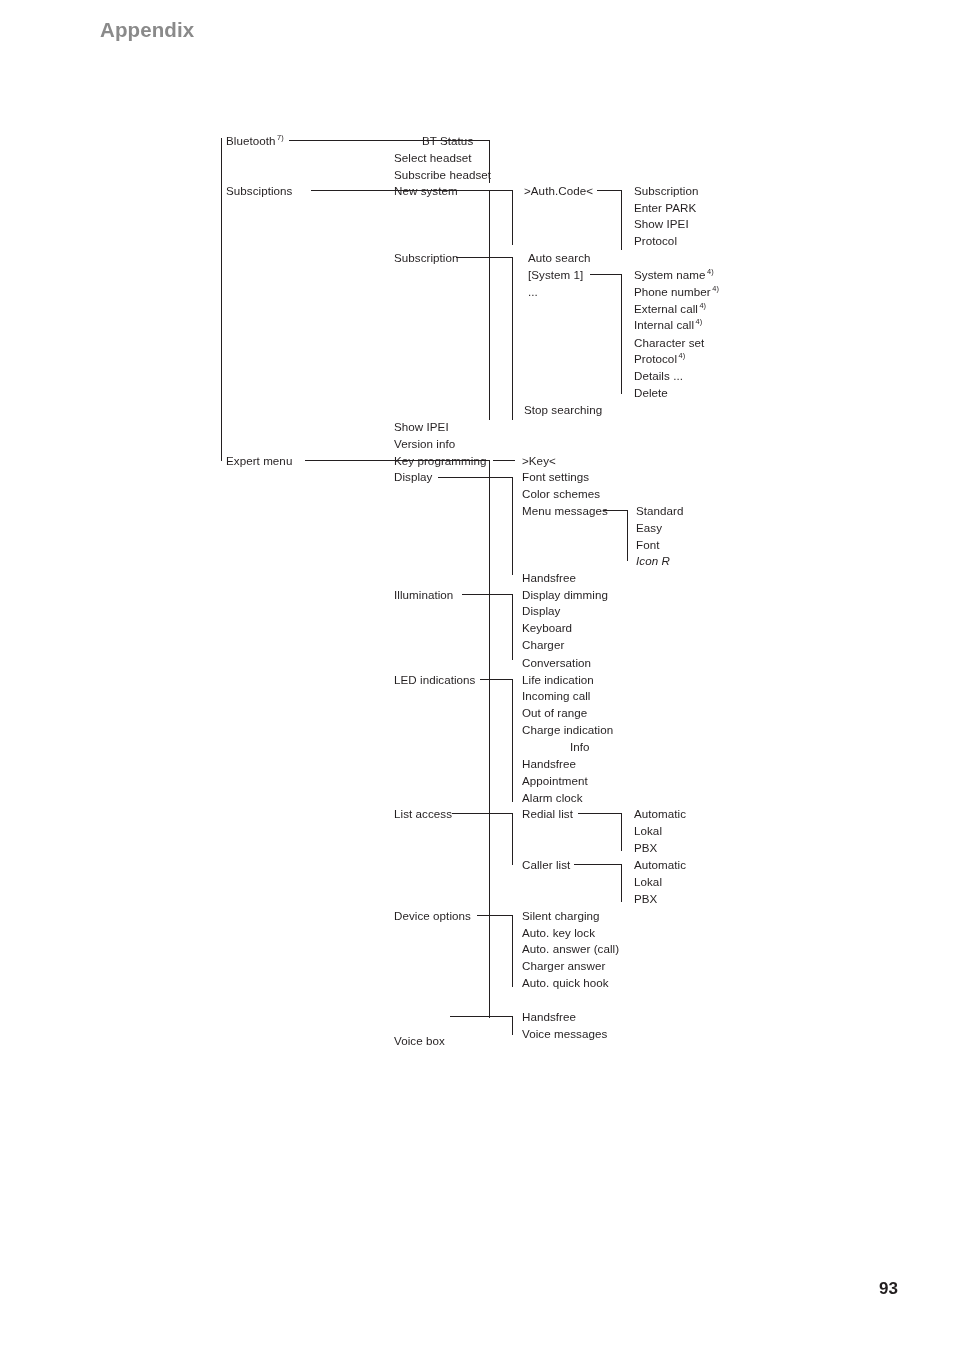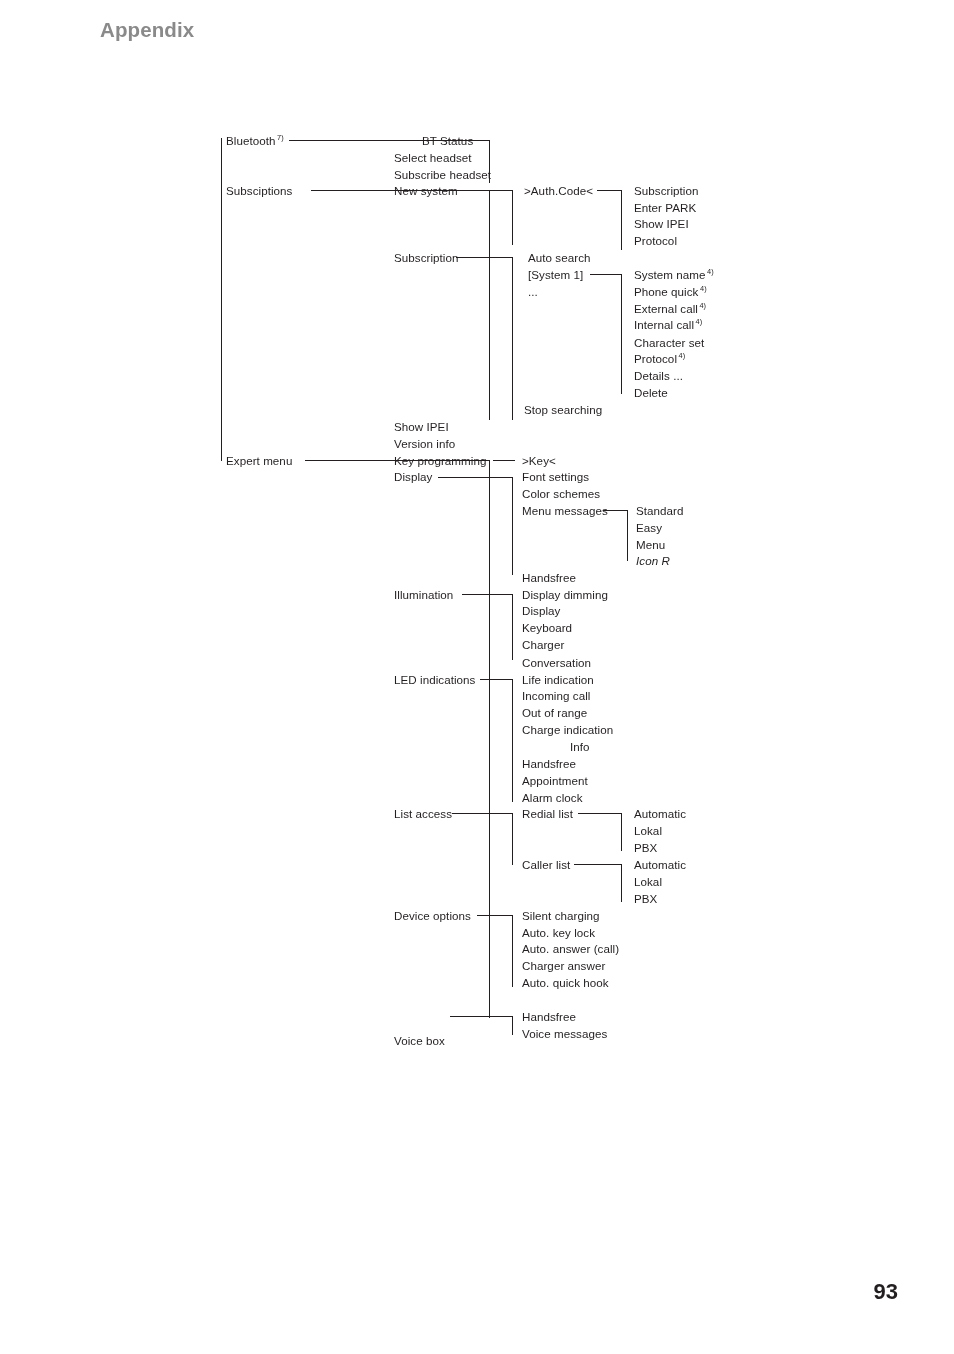--- a/index.html
+++ b/index.html
@@ -26,21 +26,21 @@
     font-size: 20.5px;
     font-weight: bold;
     color: #8a8a8a;
     letter-spacing: 0.1px;
     white-space: nowrap;
   }
   .page-number {
     position: absolute;
     right: 56px;
     top: 1279px;
-    font-size: 22px;
+    font-size: 17px;
     font-weight: bold;
     color: #231f20;
     white-space: nowrap;
   }
   #tree {
     position: absolute;
     left: 0; top: 0;
     width: 954px;
     height: 1354px;
   }
@@ -127,21 +127,21 @@
     <div class="node" style="left:634px; top:201px;">Enter PARK</div>
     <div class="node" style="left:634px; top:217px;">Show IPEI</div>
     <div class="node" style="left:634px; top:234px;">Protocol</div>
 
     <div class="vline" style="left:621px; top:274px; height:120px;"></div>
 
     <div class="node" style="left:634px; top:268px;">
       <span>System name</span><sup>4)</sup>
     </div>
     <div class="node" style="left:634px; top:285px;">
-      <span>Phone quick</span><sup>4)</sup>
+      <span>Phone number</span><sup>4)</sup>
     </div>
     <div class="node" style="left:634px; top:302px;">
       <span>External call</span><sup>4)</sup>
     </div>
     <div class="node" style="left:634px; top:318px;">
       <span>Internal call</span><sup>4)</sup>
     </div>
     <div class="node" style="left:634px; top:336px;">Character set</div>
     <div class="node" style="left:634px; top:352px;">
       <span>Protocol</span><sup>4)</sup>
@@ -178,21 +178,21 @@
     <div class="node" style="left:522px; top:470px;">Font settings</div>
     <div class="node" style="left:522px; top:487px;">Color schemes</div>
     <div class="node" style="left:522px; top:504px;">Menu messages</div>
     <div class="hline" style="left:603px; top:510px; width:25px;"></div>
     <div class="node" style="left:522px; top:571px;">Handsfree</div>
 
     <div class="vline" style="left:627px; top:510px; height:51px;"></div>
 
     <div class="node" style="left:636px; top:504px;">Standard</div>
     <div class="node" style="left:636px; top:521px;">Easy</div>
-    <div class="node" style="left:636px; top:538px;">Menu</div>
+    <div class="node" style="left:636px; top:538px;">Font</div>
     <div class="node" style="left:636px; top:554px;font-style:italic;">Icon R</div>
 
     <div class="vline" style="left:512px; top:594px; height:66px;"></div>
 
     <div class="node" style="left:522px; top:588px;">Display dimming</div>
     <div class="node" style="left:522px; top:604px;">Display</div>
     <div class="node" style="left:522px; top:621px;">Keyboard</div>
     <div class="node" style="left:522px; top:638px;">Charger</div>
     <div class="node" style="left:522px; top:656px;">Conversation</div>
 

